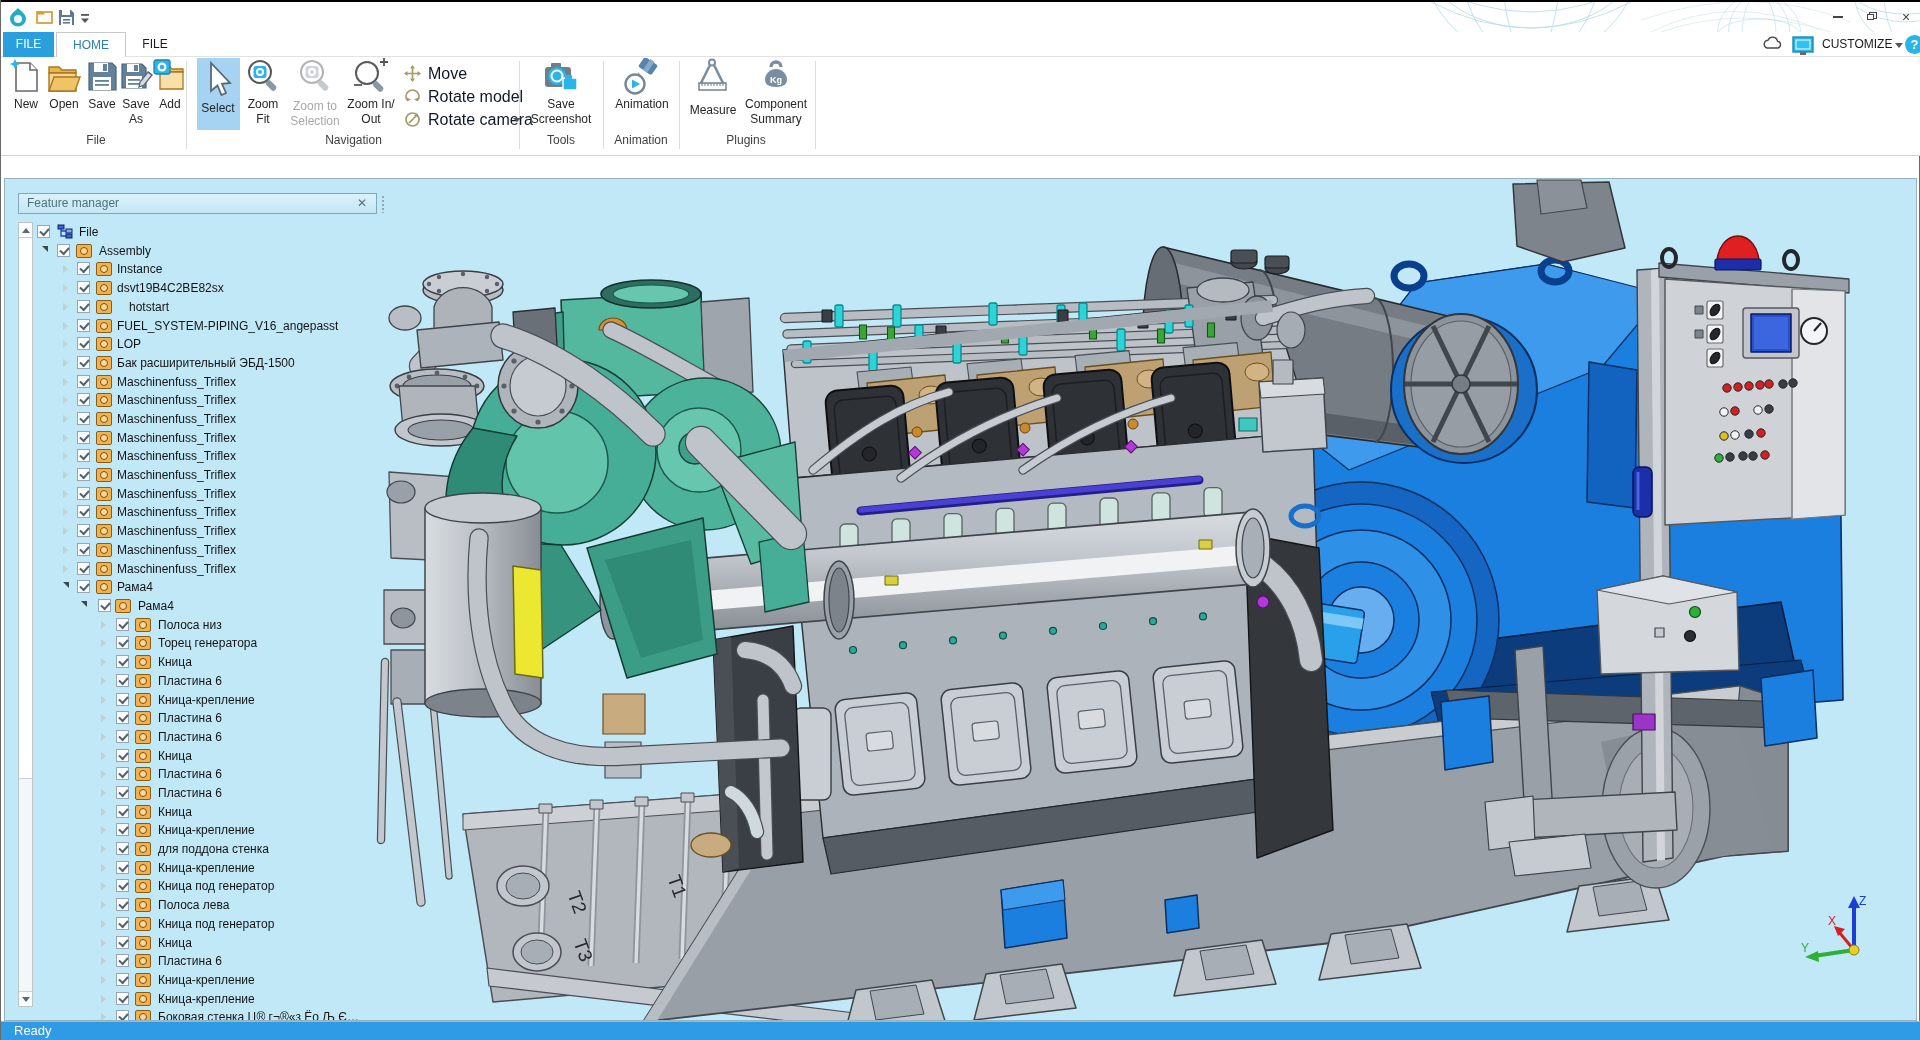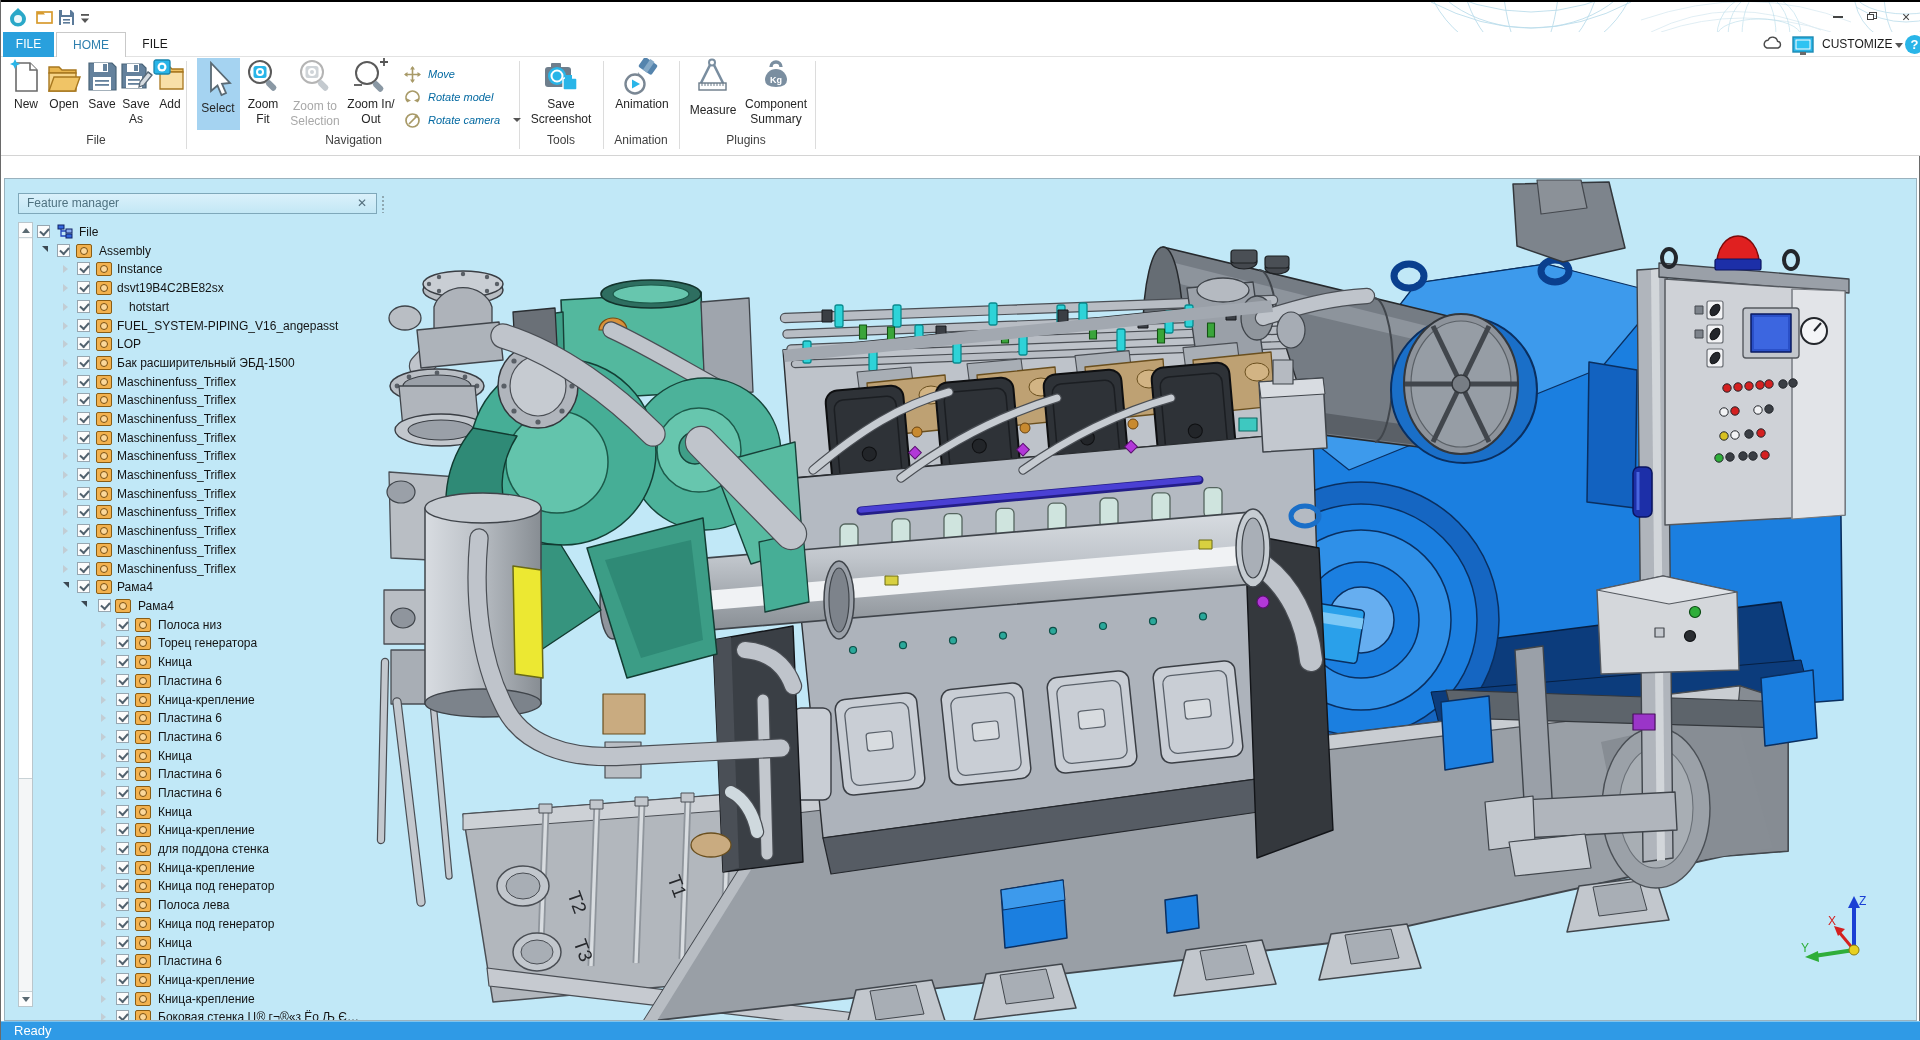--- a/index.html
+++ b/index.html
@@ -18,21 +18,21 @@
   #thome { left:55px; width:70px; background:#fff; color:#2e7fae; border:1px solid #c9c9c9; border-bottom:none; }
   #tview { left:128px; width:52px; color:#1a1a1a; }
   
   #ribbon { position:absolute; left:0; top:57px; width:1920px; height:99px; background:#fff; border-bottom:1px solid #d4d4d4; font-size:12px; color:#262626; }
   .rsep { position:absolute; top:4px; height:88px; width:1px; background:#dcdcdc; }
   .glabel { position:absolute; top:75px; height:16px; line-height:16px; text-align:center; color:#3f3f3f; font-size:12px; }
   .rbtn { position:absolute; top:1px; text-align:center; }
   .rbtn .ic { margin:0 auto; }
   .rbtn .tx { margin-top:2px; line-height:15px; }
   .dis { color:#a8a8a8; }
-  .smallrow { position:absolute; font-size:11px; color:#0369a1;font-style:italic; }
+  .smallrow { position:absolute; font-size:16px; color:#0f172a; }
   
   #docstrip { position:absolute; left:0; top:156px; width:1920px; height:22px; background:#fff; }
   #doctab { position:absolute; left:3px; top:0px; width:165px; height:22px; border:1px solid #9a9a9a; border-bottom:none; background:#fff; font-size:11px; color:#222; line-height:21px; }
   
   #vp { position:absolute; left:3px; top:178px; width:1913px; height:843px; background:#c1e8f7; border:1px solid #9ab2be; overflow:hidden; }
   #model { position:absolute; left:0; top:0; }
   
   #fmbox { position:absolute; left:13px; top:14px; width:359px; height:21px; background:linear-gradient(#daf1fb,#c3e7f5); border:1px solid #7fa8ba; font-size:12px; color:#4f7280; line-height:19px; }
   #fmgrip { position:absolute; left:376px; top:16px; width:4px; height:18px; background-image:radial-gradient(circle, #8fa8b2 1px, transparent 1.2px); background-size:4px 4px; }
   #scrl { position:absolute; left:13px; top:43px; width:15px; height:785px; background:#f4f6f7; border:1px solid #bac6cc; }

